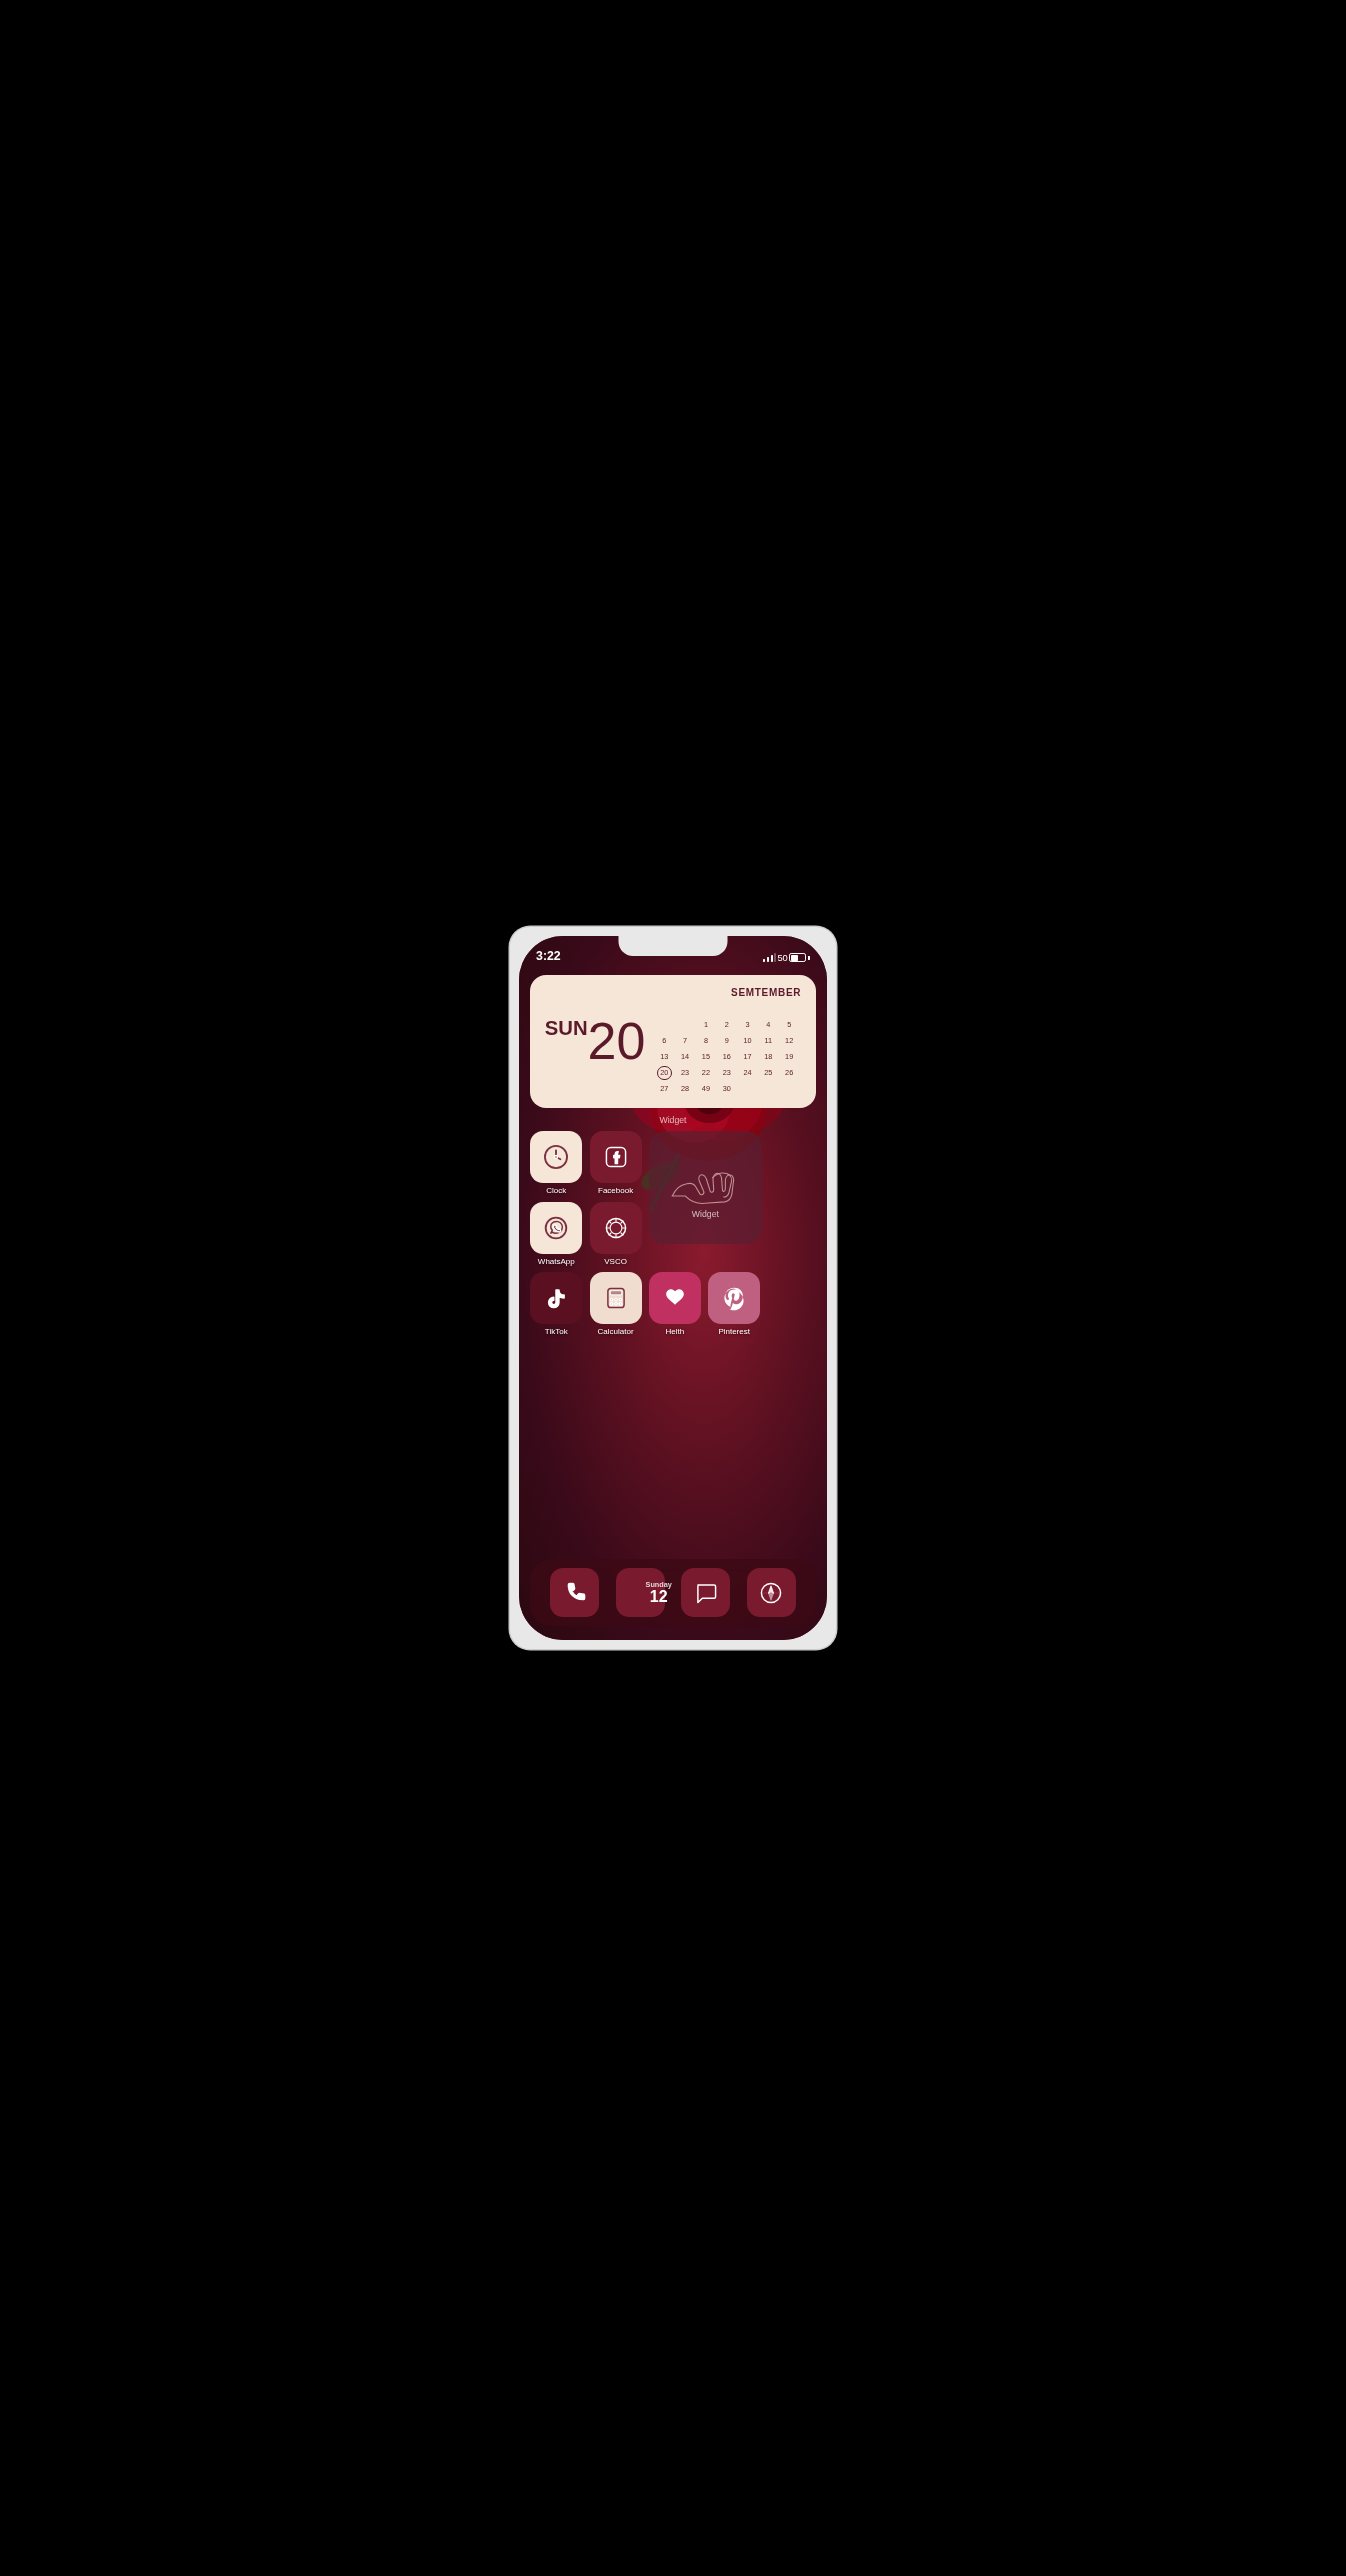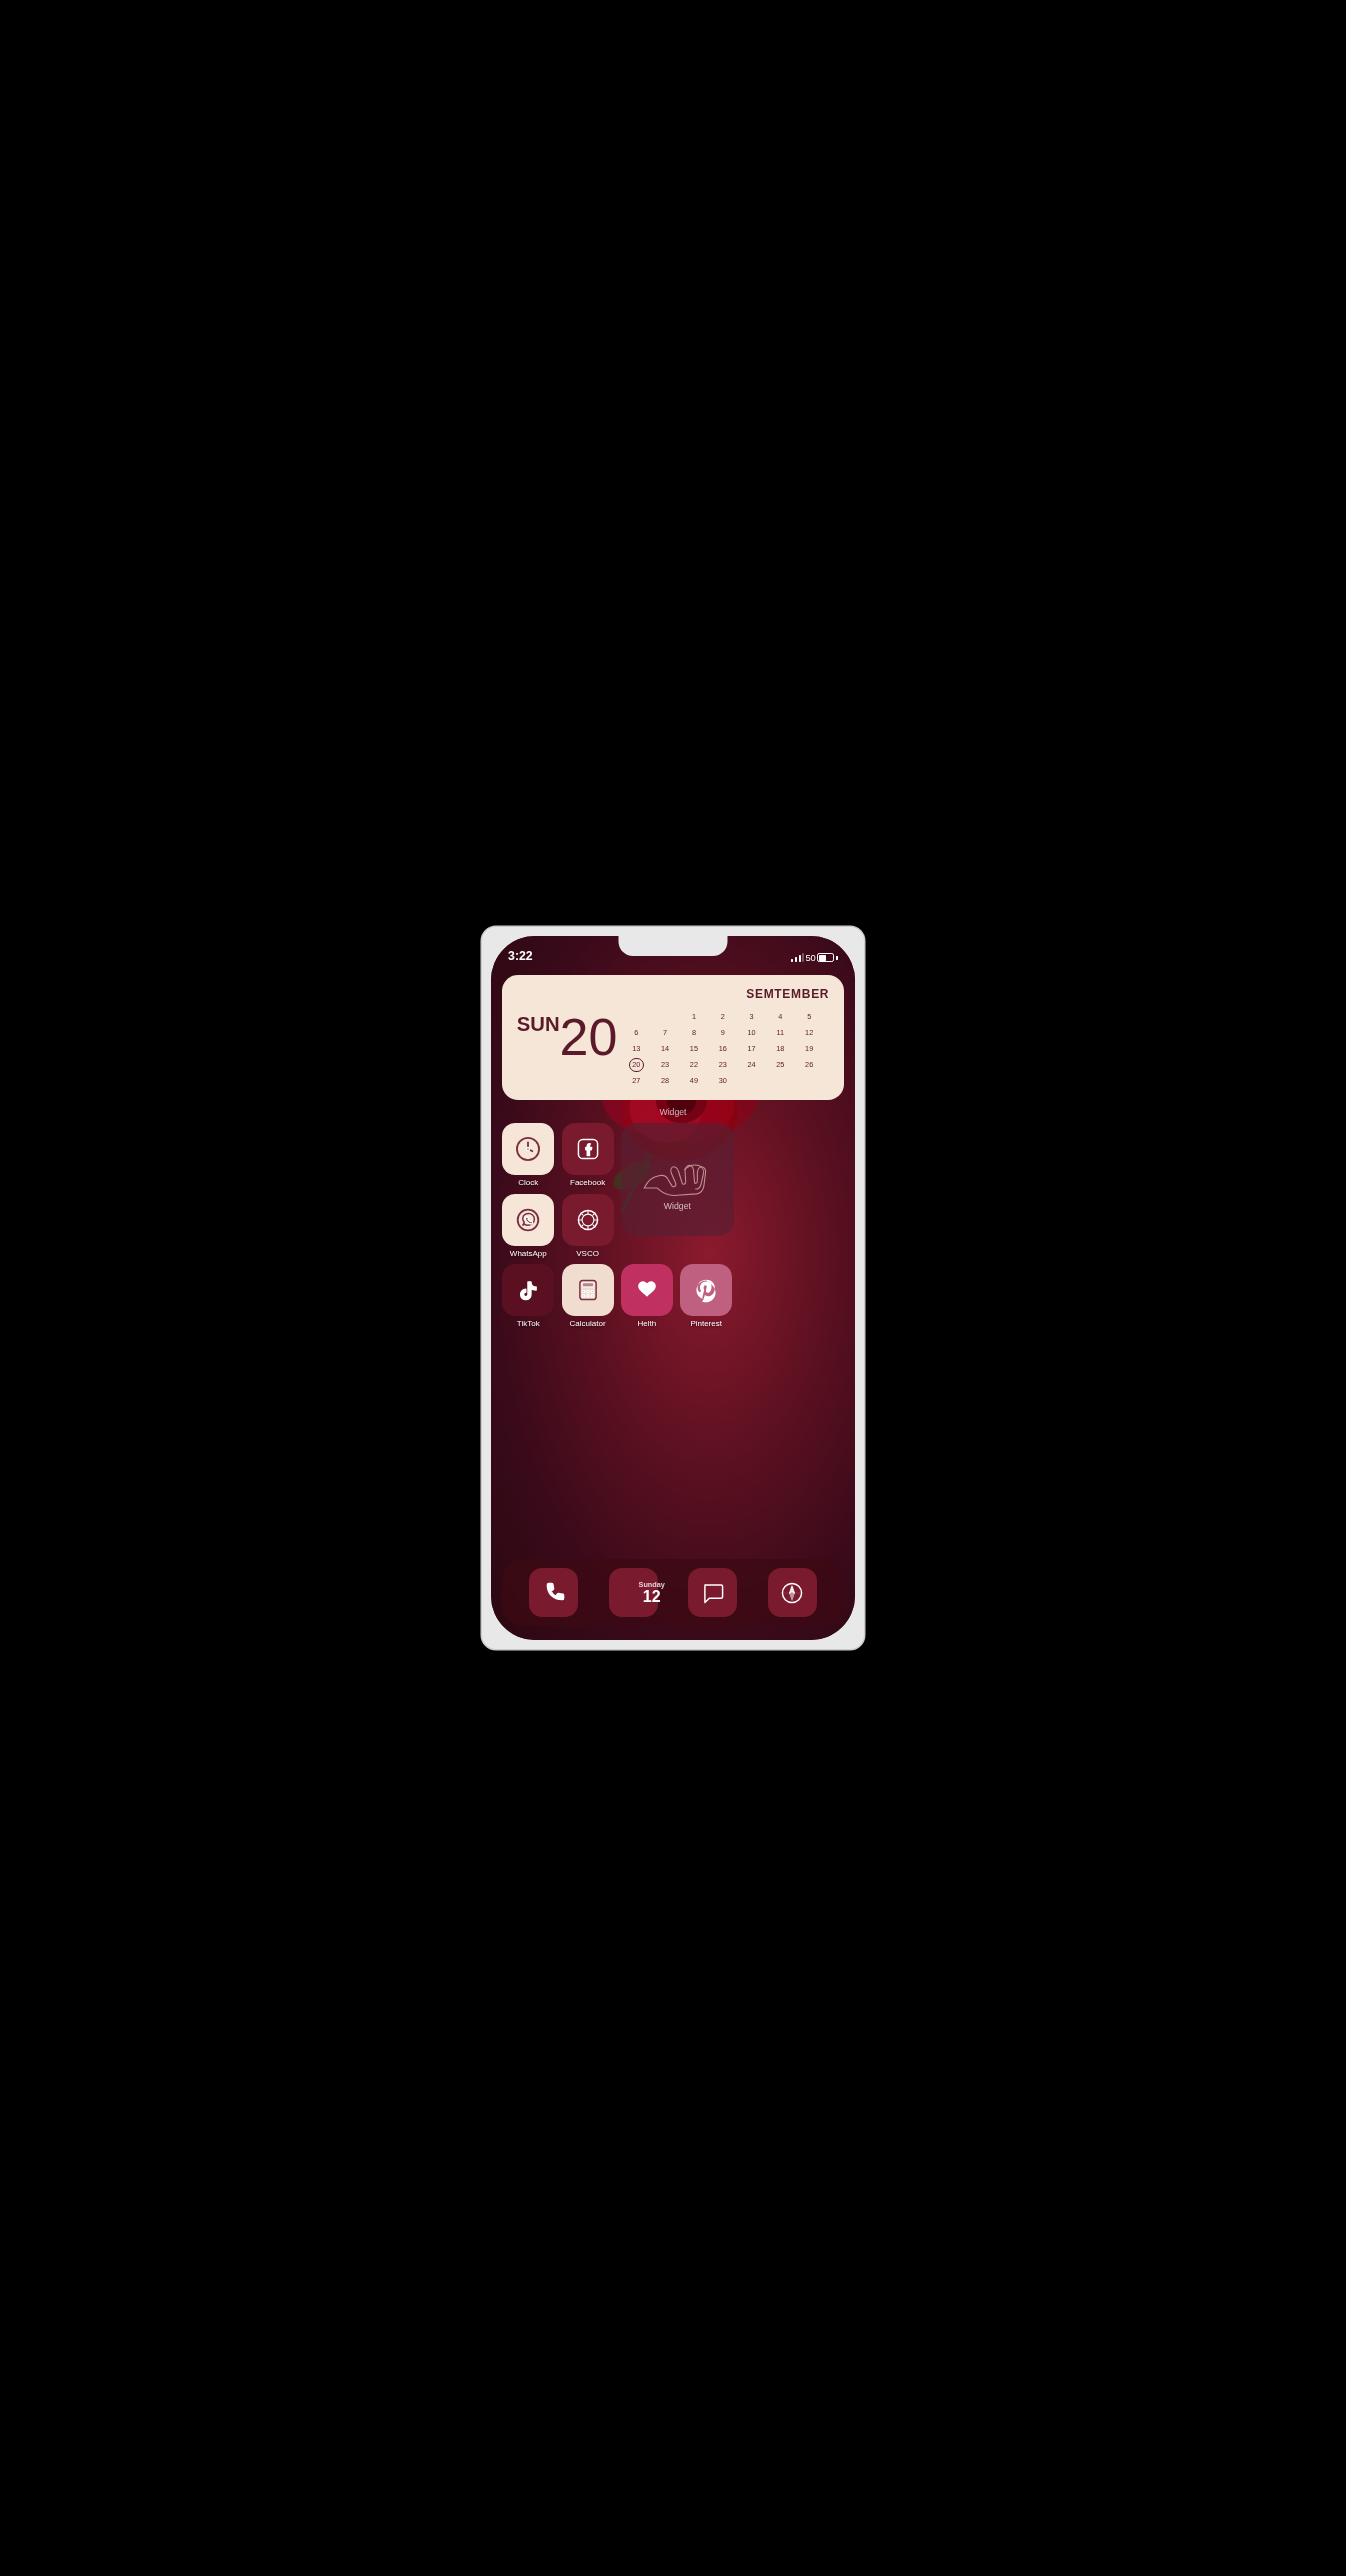--- a/index.html
+++ b/index.html
@@ -6,24 +6,24 @@
     body {
       background: #000;
       display: flex;
       justify-content: center;
       align-items: center;
       min-height: 100vh;
       font-family: -apple-system, BlinkMacSystemFont, 'Helvetica Neue', sans-serif;
     }
 
     .phone-outer {
-      width: 382px;
+      width: 326px;
       height: 722px;
       background: #e8e8e8;
-      border-radius: 14px;
+      border-radius: 20px;
       padding: 8.7px;
       box-shadow: 0 0 0 1.5px #ccc, 0 22px 58px rgba(0,0,0,0.8);
       position: relative;
     }
 
     .phone-inner {
       width: 100%;
       height: 100%;
       border-radius: 44px;
       overflow: hidden;
@@ -166,26 +166,26 @@
       font-weight: 300;
       color: #5a1a2a;
       line-height: 0.9;
     }
 
     .cal-right {
       flex: 1;
     }
 
     .cal-month {
-      font-size: 12px;
+      font-size: 10px;
       font-weight: 600;
       color: #5a1a2a;
       text-align: right;
       letter-spacing: 0.7px;
-      margin-bottom: 9px;
+      margin-bottom: 20px;
     }
 
     .cal-grid {
       display: grid;
       grid-template-columns: repeat(7, 1fr);
       gap: 1.5px;
     }
 
     .cal-cell {
       font-size: 7.3px;

